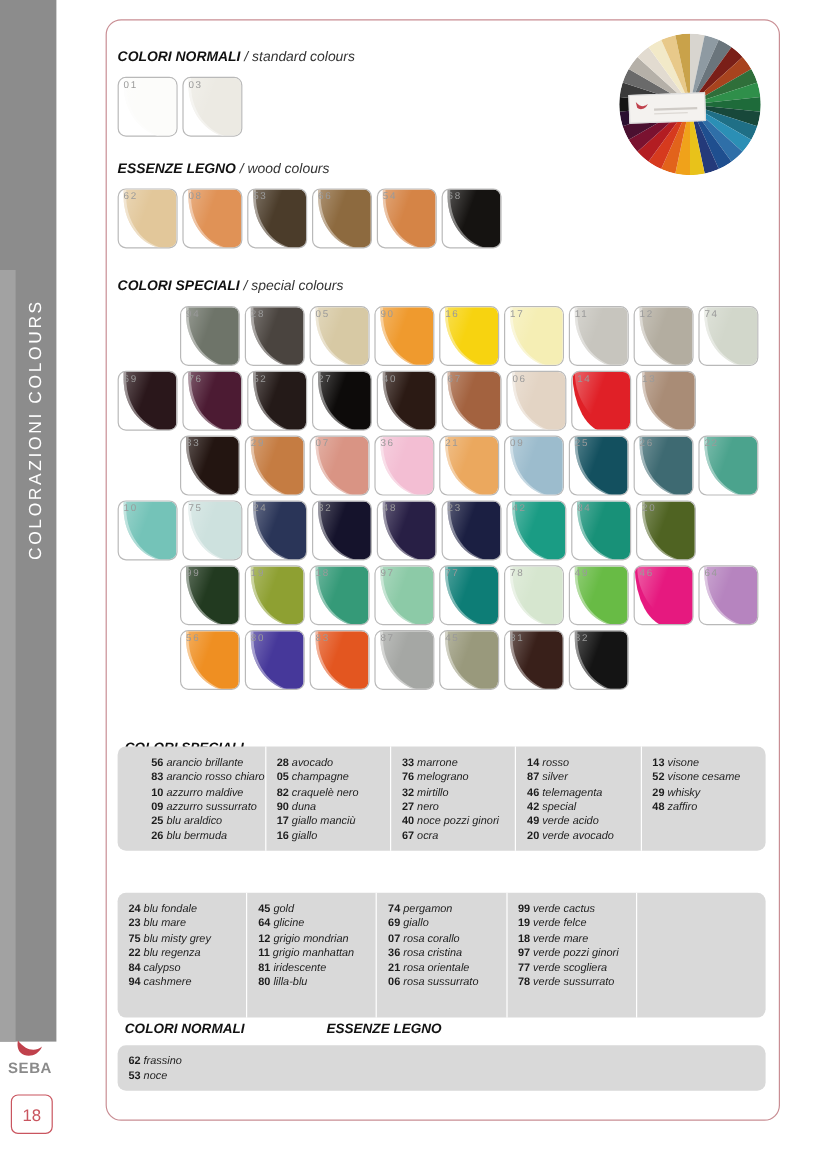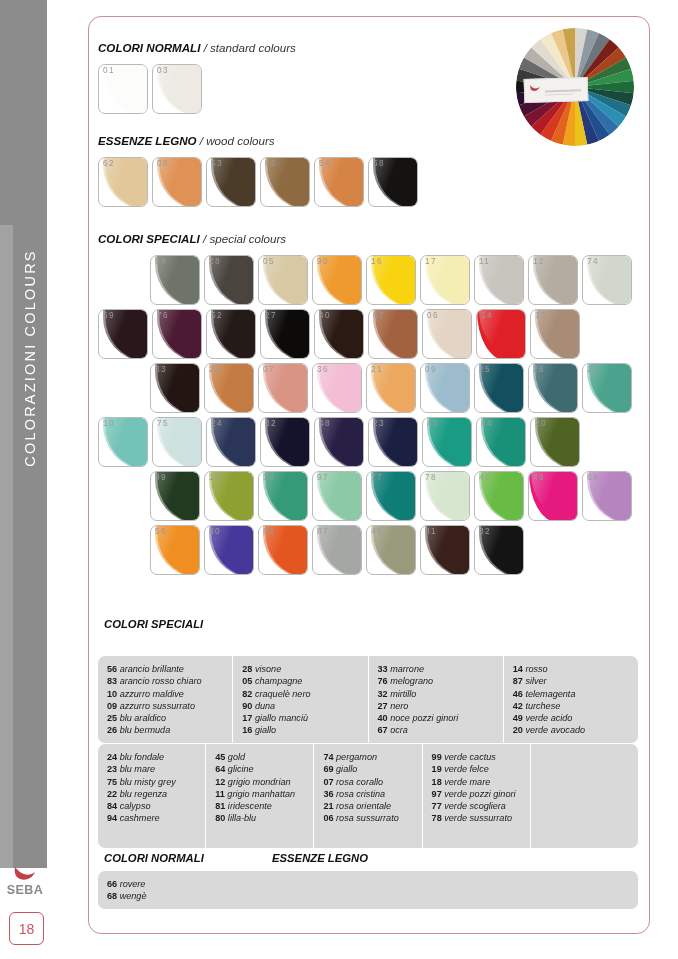--- a/index.html
+++ b/index.html
@@ -489,52 +489,58 @@
     </div>
     <div class="sw" style="left: 474px; top: 525px;">
       <div class="fill edge" style="background: rgb(20, 20, 20);"></div>
       <div class="gloss"></div>
       <div class="code">82</div>
     </div>
   </div>
 
 <div id="legends-root">
     <div class="legend-title" style="left: 104px; top: 618px;">COLORI SPECIALI</div>
-    <div class="legend-block" style="left: 98px; top: 656px; width: 540px; height: 87px;">
+    <div class="legend-block" style="left: 98px; top: 622px; width: 540px; height: 87px; padding-left: 19px;">
       <div class="legend-col">
         <div class="row"><span class="n">56</span><span class="t"> arancio brillante</span></div>
         <div class="row"><span class="n">83</span><span class="t"> arancio rosso chiaro</span></div>
         <div class="row"><span class="n">10</span><span class="t"> azzurro maldive</span></div>
         <div class="row"><span class="n">09</span><span class="t"> azzurro sussurrato</span></div>
         <div class="row"><span class="n">25</span><span class="t"> blu araldico</span></div>
         <div class="row"><span class="n">26</span><span class="t"> blu bermuda</span></div>
       </div>
       <div class="legend-col">
-        <div class="row"><span class="n">28</span><span class="t"> visone</span></div>
+        <div class="row"><span class="n">28</span><span class="t"> avocado</span></div>
         <div class="row"><span class="n">05</span><span class="t"> champagne</span></div>
         <div class="row"><span class="n">82</span><span class="t"> craquelè nero</span></div>
         <div class="row"><span class="n">90</span><span class="t"> duna</span></div>
         <div class="row"><span class="n">17</span><span class="t"> giallo manciù</span></div>
         <div class="row"><span class="n">16</span><span class="t"> giallo</span></div>
       </div>
       <div class="legend-col">
         <div class="row"><span class="n">33</span><span class="t"> marrone</span></div>
         <div class="row"><span class="n">76</span><span class="t"> melograno</span></div>
         <div class="row"><span class="n">32</span><span class="t"> mirtillo</span></div>
         <div class="row"><span class="n">27</span><span class="t"> nero</span></div>
         <div class="row"><span class="n">40</span><span class="t"> noce pozzi ginori</span></div>
         <div class="row"><span class="n">67</span><span class="t"> ocra</span></div>
       </div>
       <div class="legend-col">
         <div class="row"><span class="n">14</span><span class="t"> rosso</span></div>
         <div class="row"><span class="n">87</span><span class="t"> silver</span></div>
         <div class="row"><span class="n">46</span><span class="t"> telemagenta</span></div>
-        <div class="row"><span class="n">42</span><span class="t"> turchese</span></div>
+        <div class="row"><span class="n">42</span><span class="t"> special</span></div>
         <div class="row"><span class="n">49</span><span class="t"> verde acido</span></div>
         <div class="row"><span class="n">20</span><span class="t"> verde avocado</span></div>
+      </div>
+      <div class="legend-col">
+        <div class="row"><span class="n">13</span><span class="t"> visone</span></div>
+        <div class="row"><span class="n">52</span><span class="t"> visone cesame</span></div>
+        <div class="row"><span class="n">29</span><span class="t"> whisky</span></div>
+        <div class="row"><span class="n">48</span><span class="t"> zaffiro</span></div>
       </div>
     </div>
     <div class="legend-block" style="left: 98px; top: 744px; width: 540px; height: 104px;">
       <div class="legend-col">
         <div class="row"><span class="n">24</span><span class="t"> blu fondale</span></div>
         <div class="row"><span class="n">23</span><span class="t"> blu mare</span></div>
         <div class="row"><span class="n">75</span><span class="t"> blu misty grey</span></div>
         <div class="row"><span class="n">22</span><span class="t"> blu regenza</span></div>
         <div class="row"><span class="n">84</span><span class="t"> calypso</span></div>
         <div class="row"><span class="n">94</span><span class="t"> cashmere</span></div>
@@ -562,17 +568,17 @@
         <div class="row"><span class="n">97</span><span class="t"> verde pozzi ginori</span></div>
         <div class="row"><span class="n">77</span><span class="t"> verde scogliera</span></div>
         <div class="row"><span class="n">78</span><span class="t"> verde sussurrato</span></div>
       </div>
       <div class="legend-col"></div>
     </div>
     <div class="legend-title" style="left: 104px; top: 852px;">COLORI NORMALI</div>
     <div class="legend-title" style="left: 272px; top: 852px;">ESSENZE LEGNO</div>
     <div class="legend-block" style="left: 98px; top: 871px; width: 540px; height: 38px;">
       <div class="legend-col">
-        <div class="row"><span class="n">66</span><span class="t"> rovere</span></div>
-        <div class="row"><span class="n">68</span><span class="t"> wengè</span></div>
+        <div class="row"><span class="n">62</span><span class="t"> frassino</span></div>
+        <div class="row"><span class="n">53</span><span class="t"> noce</span></div>
       </div>
     </div>
   </div>
 
 </body></html>

